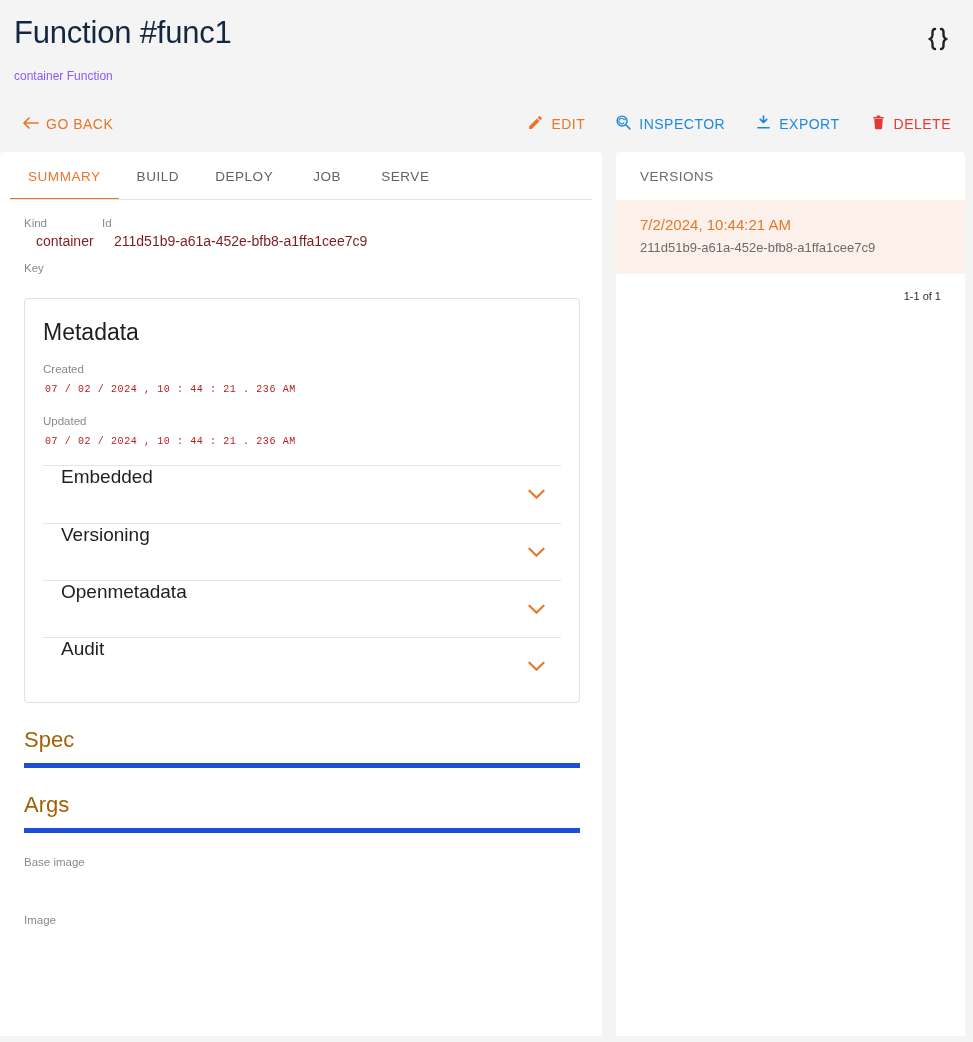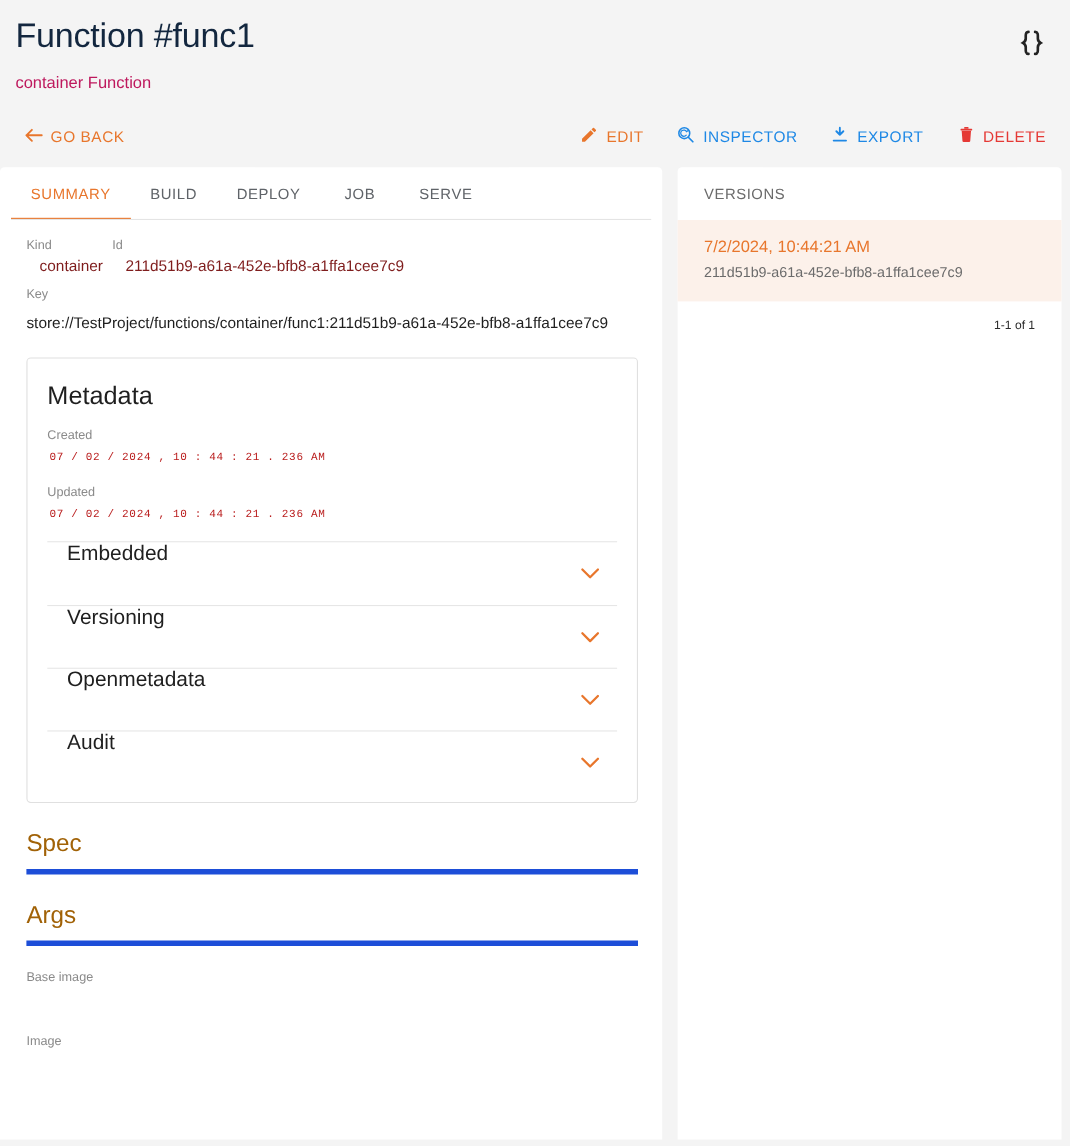--- a/index.html
+++ b/index.html
@@ -12,21 +12,21 @@
   }
   .page { position: relative; width: 973px; height: 1042px; overflow: hidden; }
 
   
   .header { padding: 14px 14px 0 14px; position: relative; }
   .page-title {
     font-size: 31px; font-weight: 400; color: #13273f;
     line-height: 38px; margin: 0; letter-spacing: -0.2px;
   }
   .page-subtitle {
-    font-size: 15px; color: #be185d; margin-top: 15px; line-height: 18px;
+    font-size: 12px; color: #8b5cf6; margin-top: 15px; line-height: 18px;
   }
   .json-toggle {
     position: absolute; top: 22px; right: 18px;
     width: 34px; height: 34px; display: flex; align-items: center; justify-content: center;
     cursor: pointer;
   }
 
   
   .actionbar {
     display: flex; align-items: center; justify-content: space-between;
@@ -230,21 +230,20 @@
             <div class="field-value">container</div>
           </div>
           <div>
             <div class="field-label">Id</div>
             <div class="field-value">211d51b9-a61a-452e-bfb8-a1ffa1cee7c9</div>
           </div>
         </div>
 
         <div class="key-block">
           <div class="field-label">Key</div>
-          <div class="key-val">store://TestProject/functions/container/func1:211d51b9-a61a-452e-bfb8-a1ffa1cee7c9</div>
         </div>
 
         <div class="meta-card">
           <div class="meta-title">Metadata</div>
 
           <div>
             <div class="dt-label">Created</div>
             <div class="dt-value">07 / 02 / 2024 ,  10 : 44 : 21 . 236   AM</div>
           </div>
 

